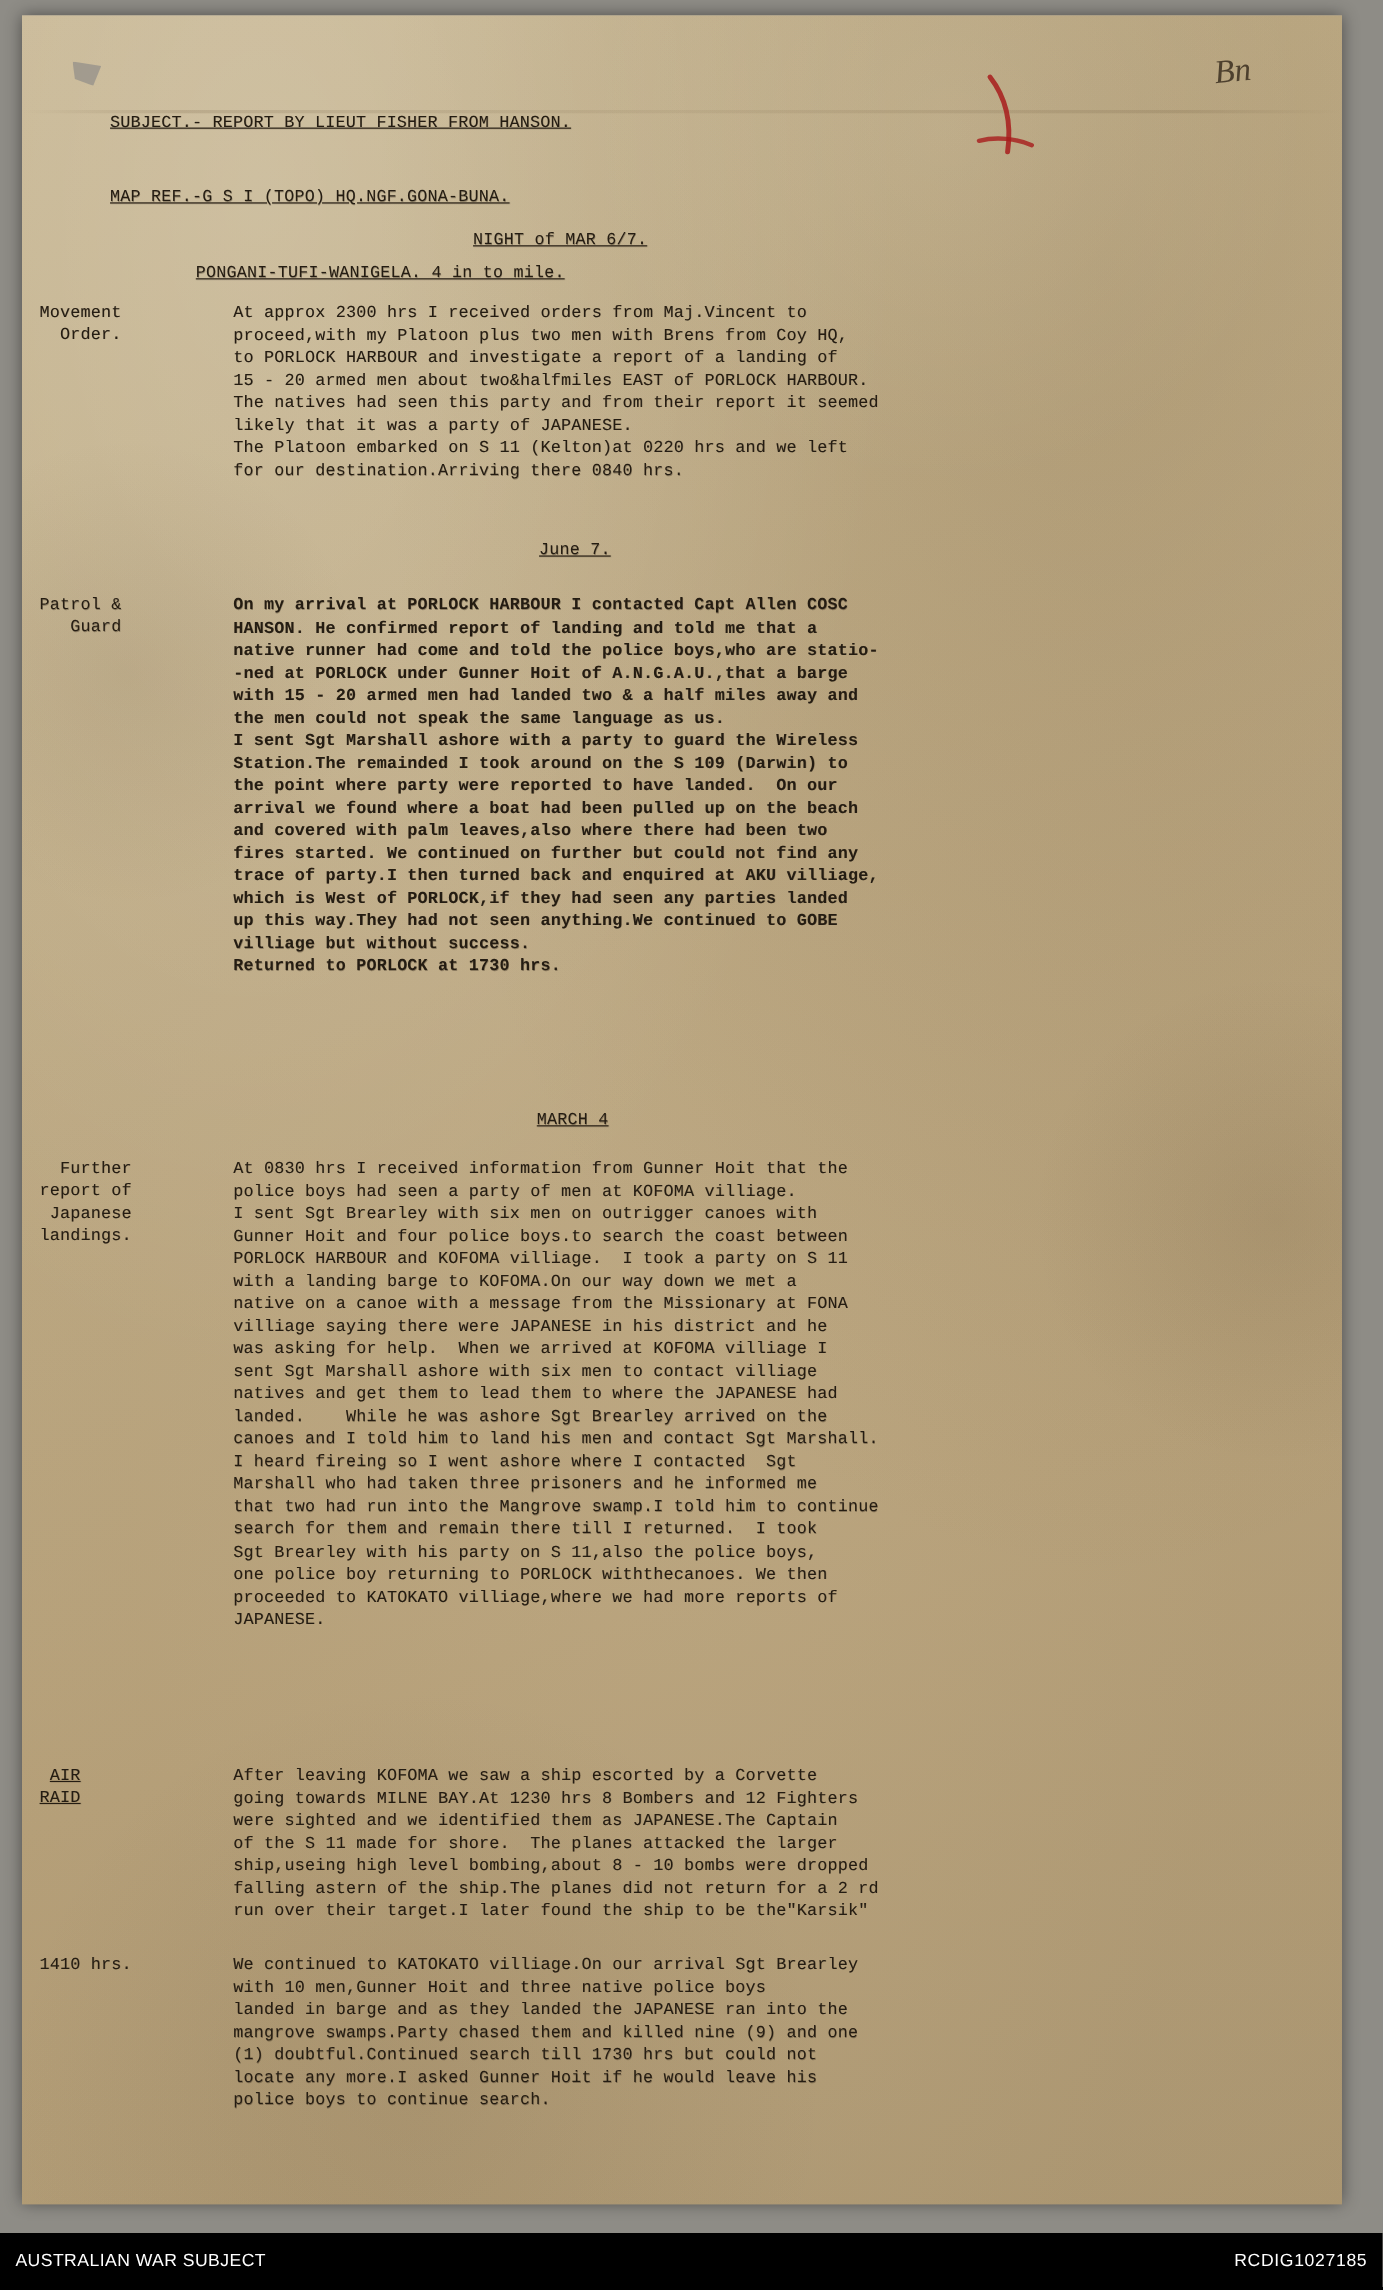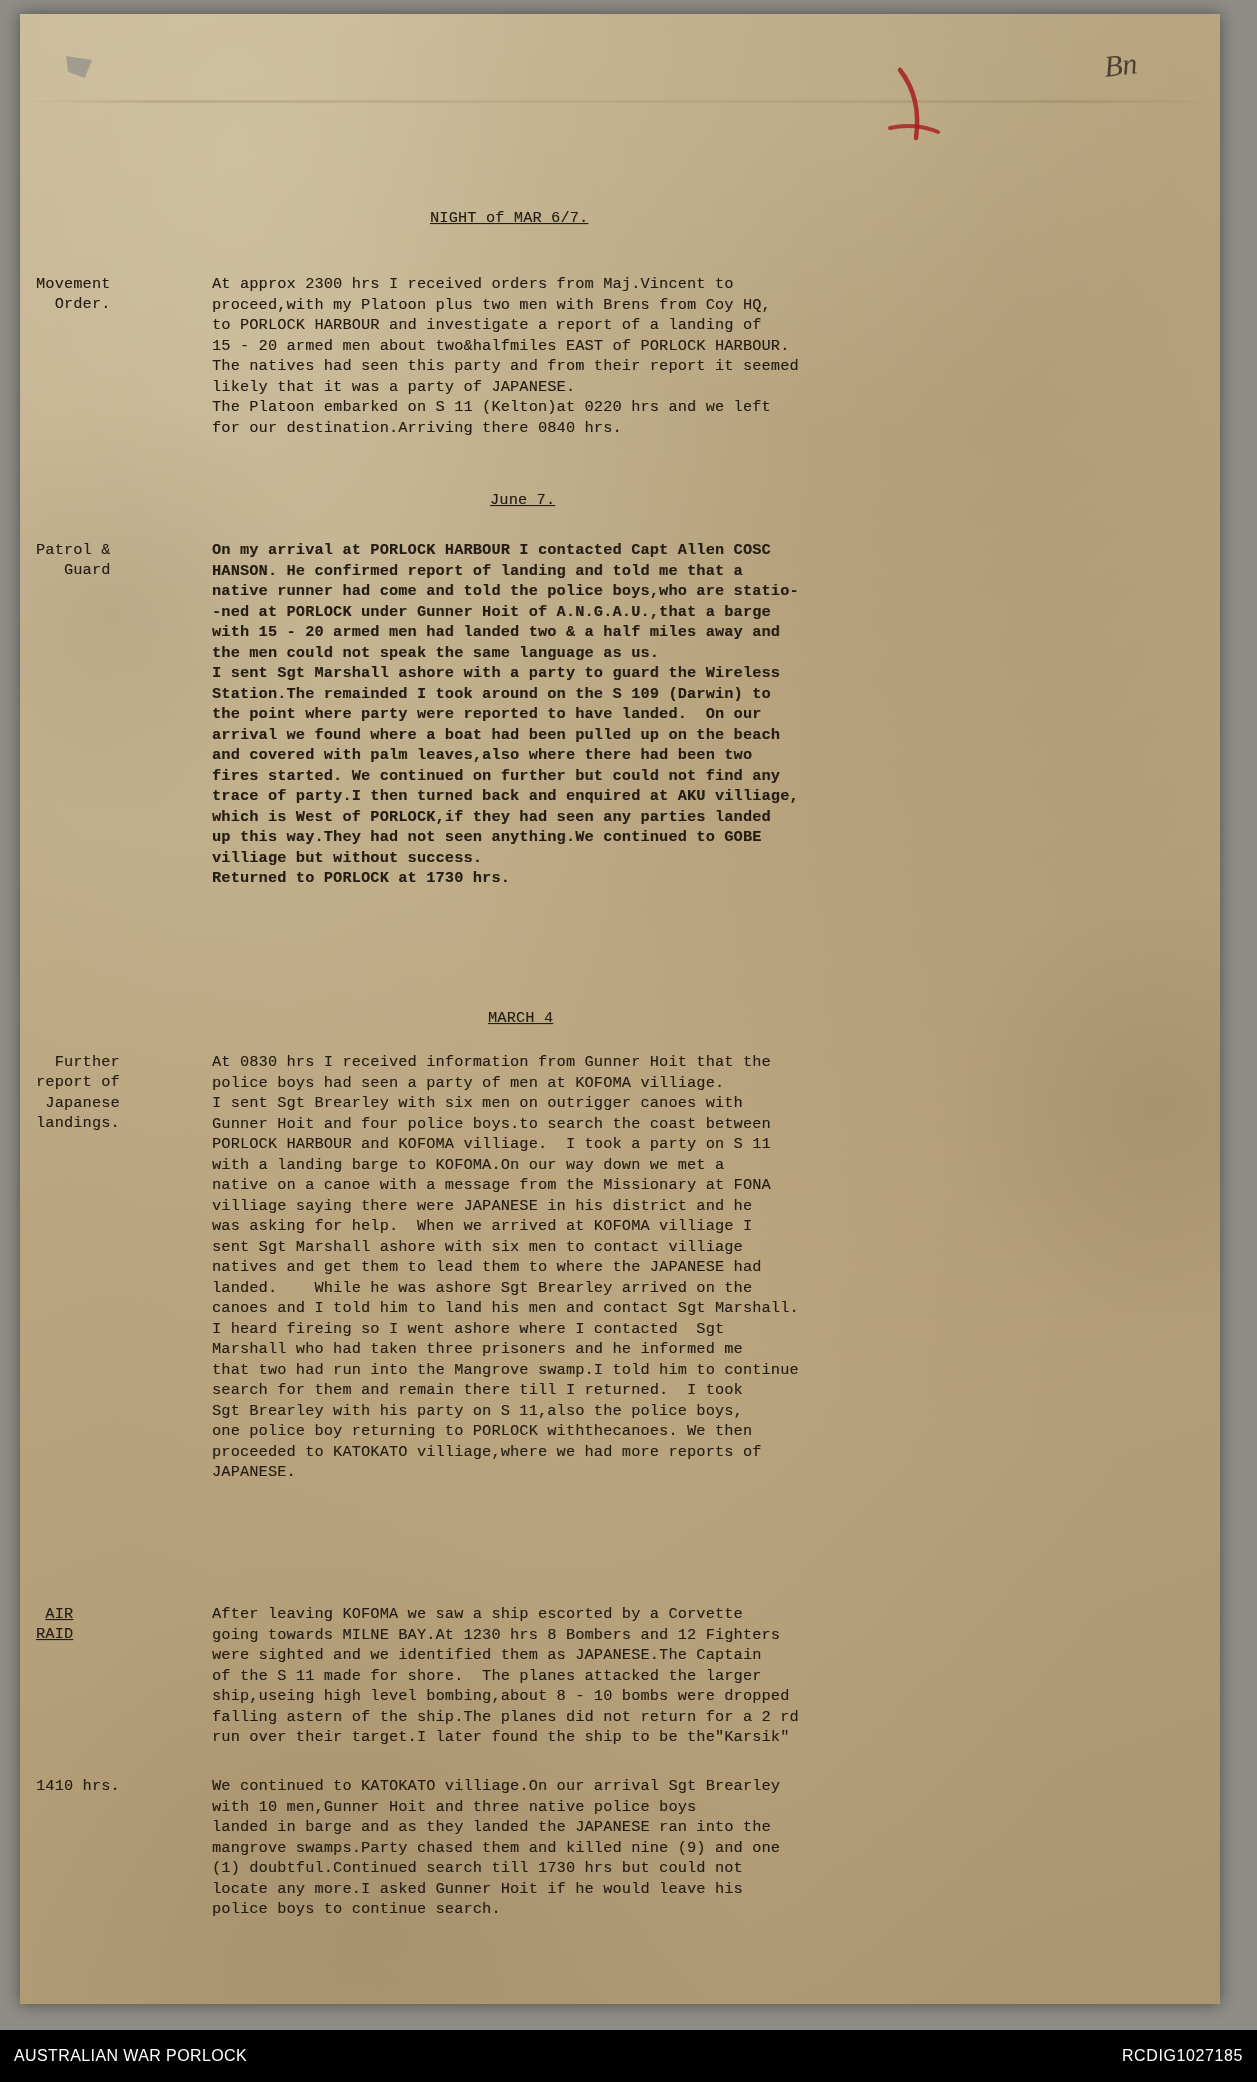--- a/index.html
+++ b/index.html
@@ -157,20 +157,25 @@
     <div class="corner-notch"></div>
     <div class="fold-line"></div>
   </div>
 
   <svg class="pen-red" viewBox="0 0 80 86">
     <path d="M20 4 C 34 22, 40 44, 36 72" stroke="#a81c1c" stroke-width="4.5" fill="none" stroke-linecap="round" opacity="0.85"></path>
     <path d="M10 62 C 26 58, 44 60, 58 66" stroke="#a81c1c" stroke-width="4" fill="none" stroke-linecap="round" opacity="0.8"></path>
   </svg>
   <div class="pen-bn">Bn</div>
 
+  <div class="typed hdr">
+    <div class="line u">SUBJECT.- REPORT BY LIEUT FISHER FROM HANSON.</div>
+    <div class="line u" style="margin-top:8px">MAP REF.-G S I (TOPO) HQ.NGF.GONA-BUNA.</div>
+    <div class="line u" style="margin-top:8px; margin-left:78px">PONGANI-TUFI-WANIGELA. 4 in to mile.</div>
+  </div>
 
   <div class="typed center-title u">NIGHT of MAR 6/7.</div>
 
   <div class="typed margin-label" style="top:274px;">Movement
 Order.</div>
   <div class="typed body-block" style="top:274px;">At approx 2300 hrs I received orders from Maj.Vincent to
 proceed,with my Platoon plus two men with Brens from Coy HQ,
 to PORLOCK HARBOUR and investigate a report of a landing of
 15 - 20 armed men about two&amp;halfmiles EAST of PORLOCK HARBOUR.
 The natives had seen this party and from their report it seemed
@@ -241,17 +246,17 @@
   <div class="typed margin-label" style="top:1776px;">1410 hrs.</div>
   <div class="typed body-block" style="top:1776px;">We continued to KATOKATO villiage.On our arrival Sgt Brearley
 with 10 men,Gunner Hoit and three native police boys
 landed in barge and as they landed the JAPANESE ran into the
 mangrove swamps.Party chased them and killed nine (9) and one
 (1) doubtful.Continued search till 1730 hrs but could not
 locate any more.I asked Gunner Hoit if he would leave his
 police boys to continue search.</div>
 
   <div class="footer-bar">
-    <span class="left">AUSTRALIAN WAR PORLOCK</span>
+    <span class="left">AUSTRALIAN WAR SUBJECT</span>
     <span class="right">RCDIG1027185</span>
   </div>
 
 </div>
 
 </body></html>

